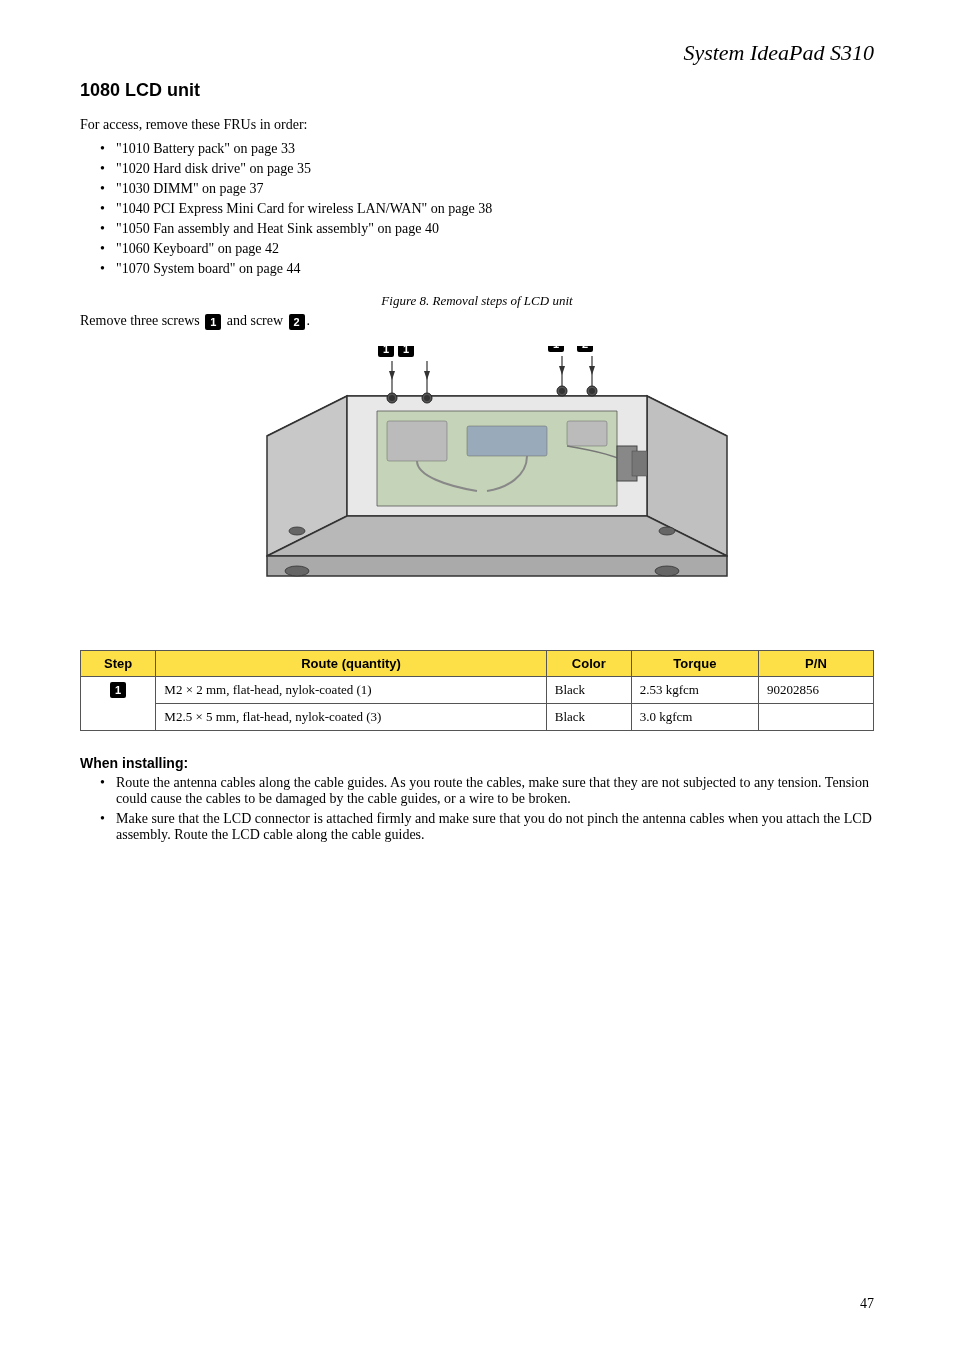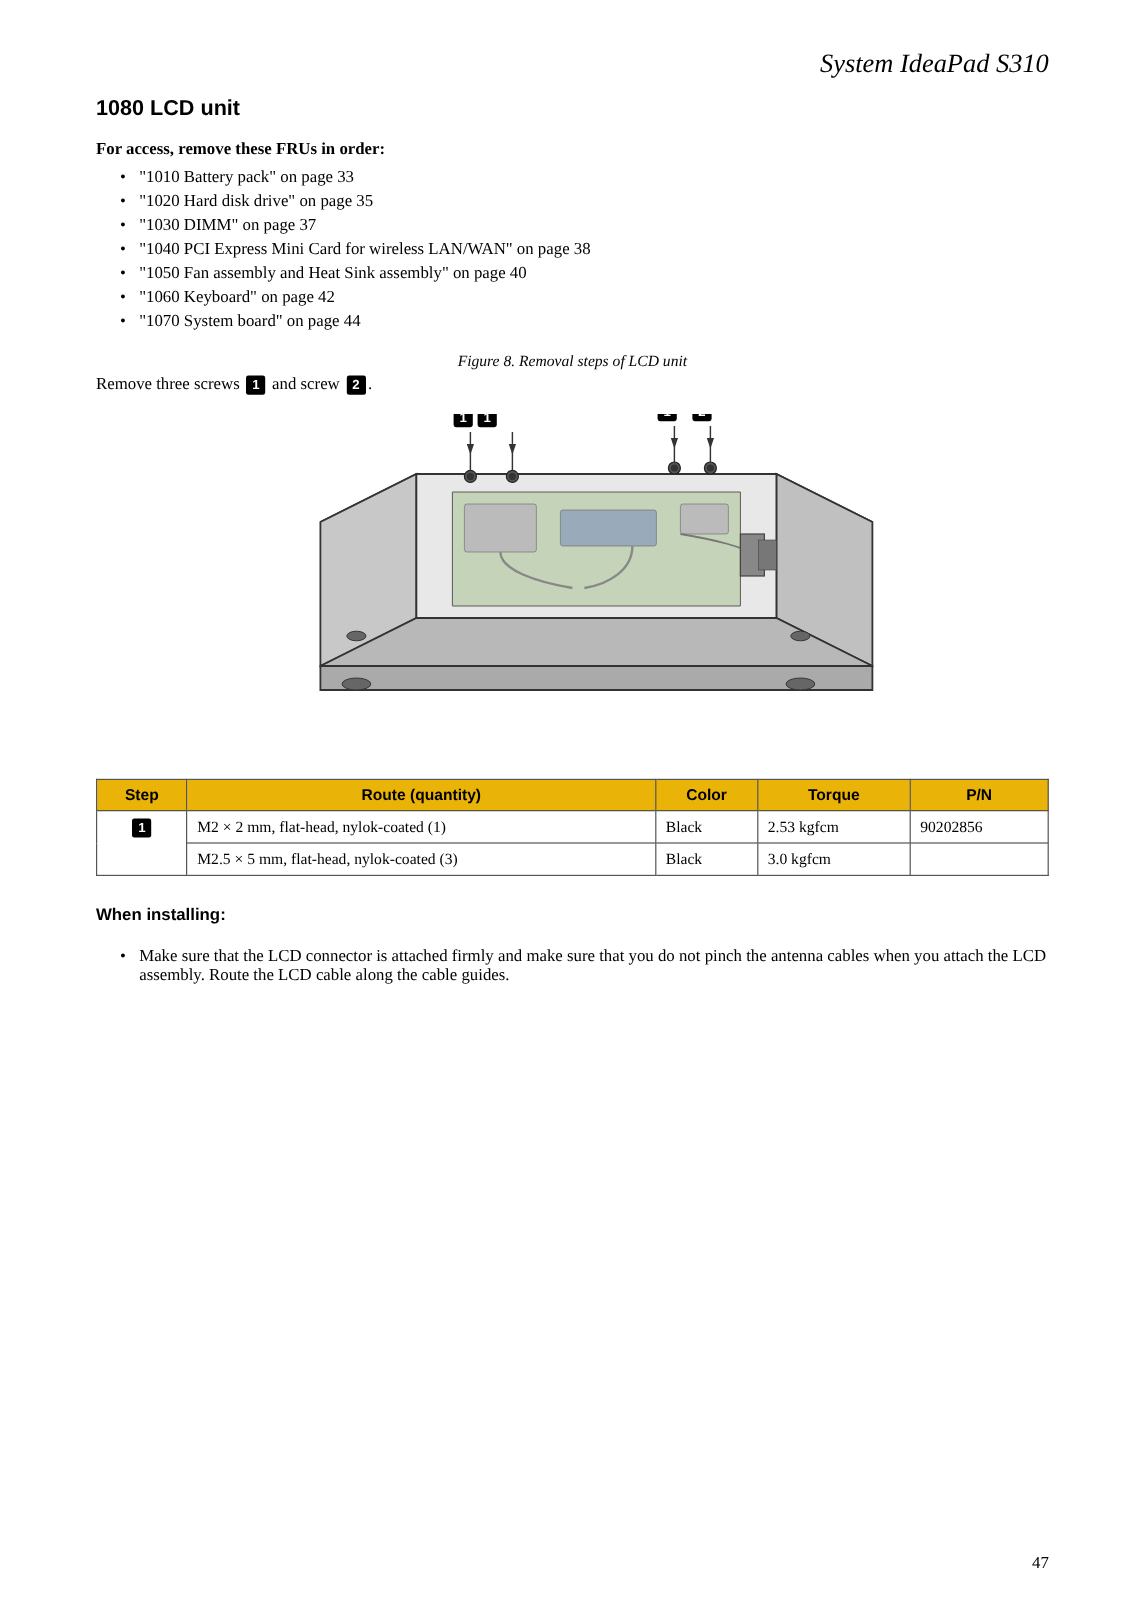--- a/index.html
+++ b/index.html
@@ -29,21 +29,20 @@
     .section-title {
       font-size: 18px;
       font-weight: bold;
       margin-top: 20px;
       margin-bottom: 16px;
       font-family: Arial, sans-serif;
     }
     .intro-text {
       margin-bottom: 8px;
       font-size: 14px;
-      font-weight: bold;
     }
     .bullet-list {
       list-style: none;
       margin-left: 20px;
       margin-bottom: 16px;
     }
     .bullet-list li {
       font-size: 14px;
       margin-bottom: 4px;
       position: relative;
@@ -96,34 +95,34 @@
       border-collapse: collapse;
       margin: 16px 0 24px 0;
       font-size: 13px;
     }
     .screw-table th, .screw-table td {
       border: 1px solid #555;
       padding: 5px 8px;
       vertical-align: top;
     }
     .screw-table th {
-      background: #eab308;
+      background: #fde047;
       font-weight: bold;
       font-family: Arial, sans-serif;
     }
     .step-cell {
       text-align: center;
       font-weight: bold;
       font-family: Arial, sans-serif;
     }
     .when-installing {
       font-weight: bold;
       font-family: Arial, sans-serif;
       font-size: 14px;
-      margin-bottom: 20px;
+      margin-bottom: 4px;
       margin-top: 8px;
     }
     .footer-page {
       position: absolute;
       bottom: 40px;
       right: 80px;
       font-size: 14px;
     }
   </style>
 </head>
@@ -263,18 +262,19 @@
         <td><span>M2.5 × 5 mm, flat-head, nylok-coated (3)</span></td>
         <td>Black</td>
         <td>3.0 kgfcm</td>
         <td></td>
       </tr>
     </tbody>
   </table>
 
   <p class="when-installing">When installing:</p>
   <ul class="bullet-list">
+    <li>Route the antenna cables along the cable guides. As you route the cables, make sure that they are not subjected to any tension. Tension could cause the cables to be damaged by the cable guides, or a wire to be broken.</li>
     <li>Make sure that the LCD connector is attached firmly and make sure that you do not pinch the antenna cables when you attach the LCD assembly. Route the LCD cable along the cable guides.</li>
   </ul>
 
   <div class="footer-page">47</div>
 
 </div>
 
 </body></html>

